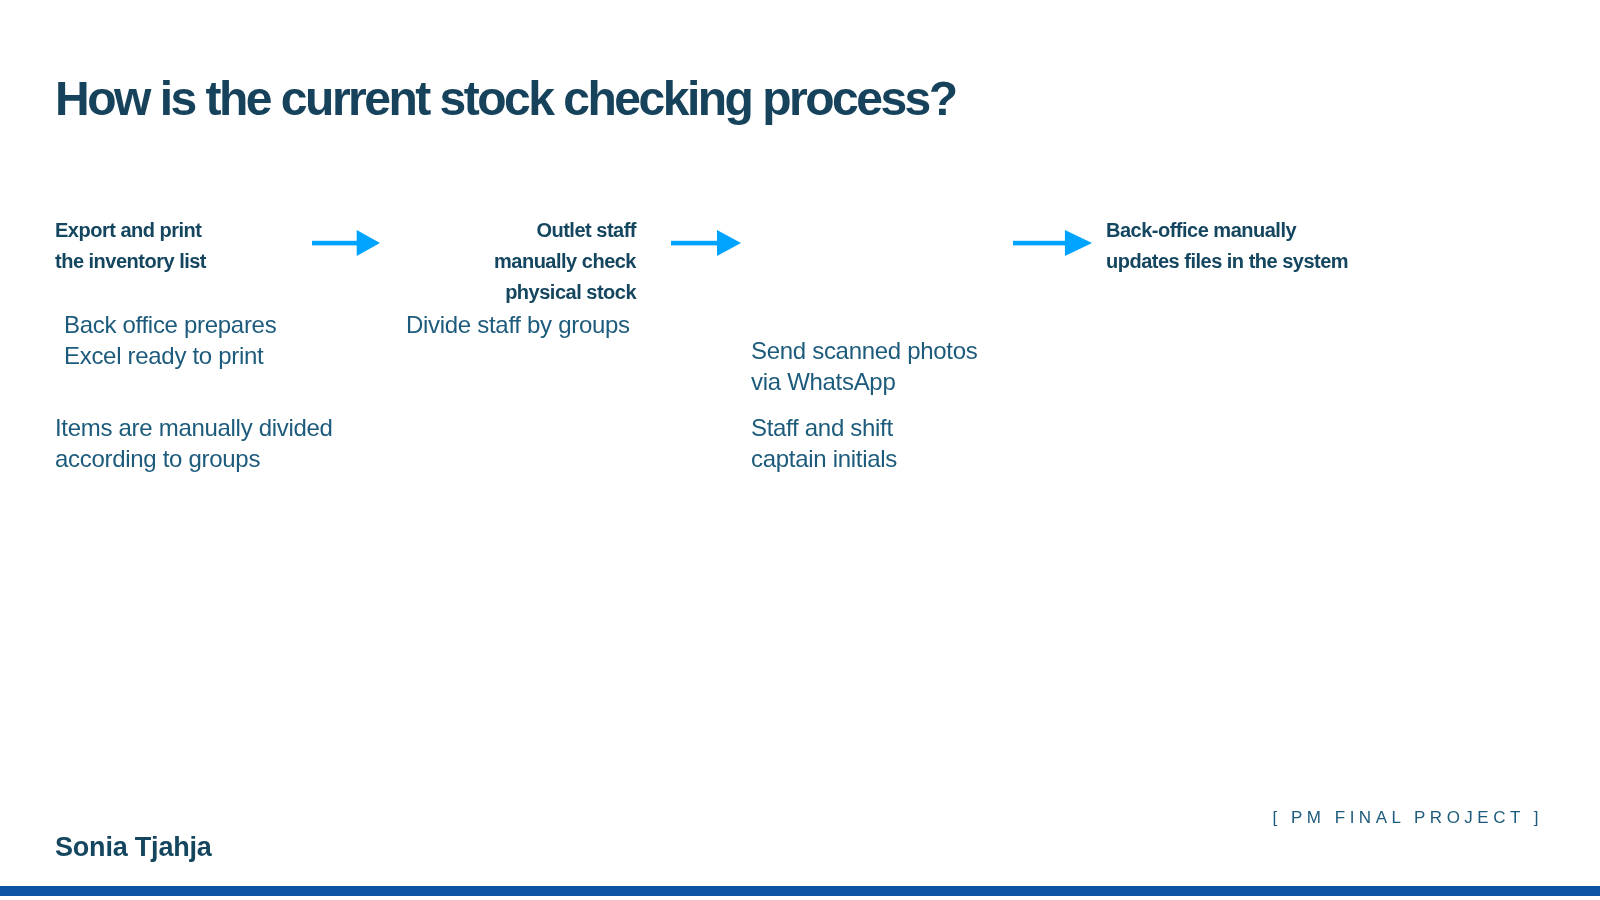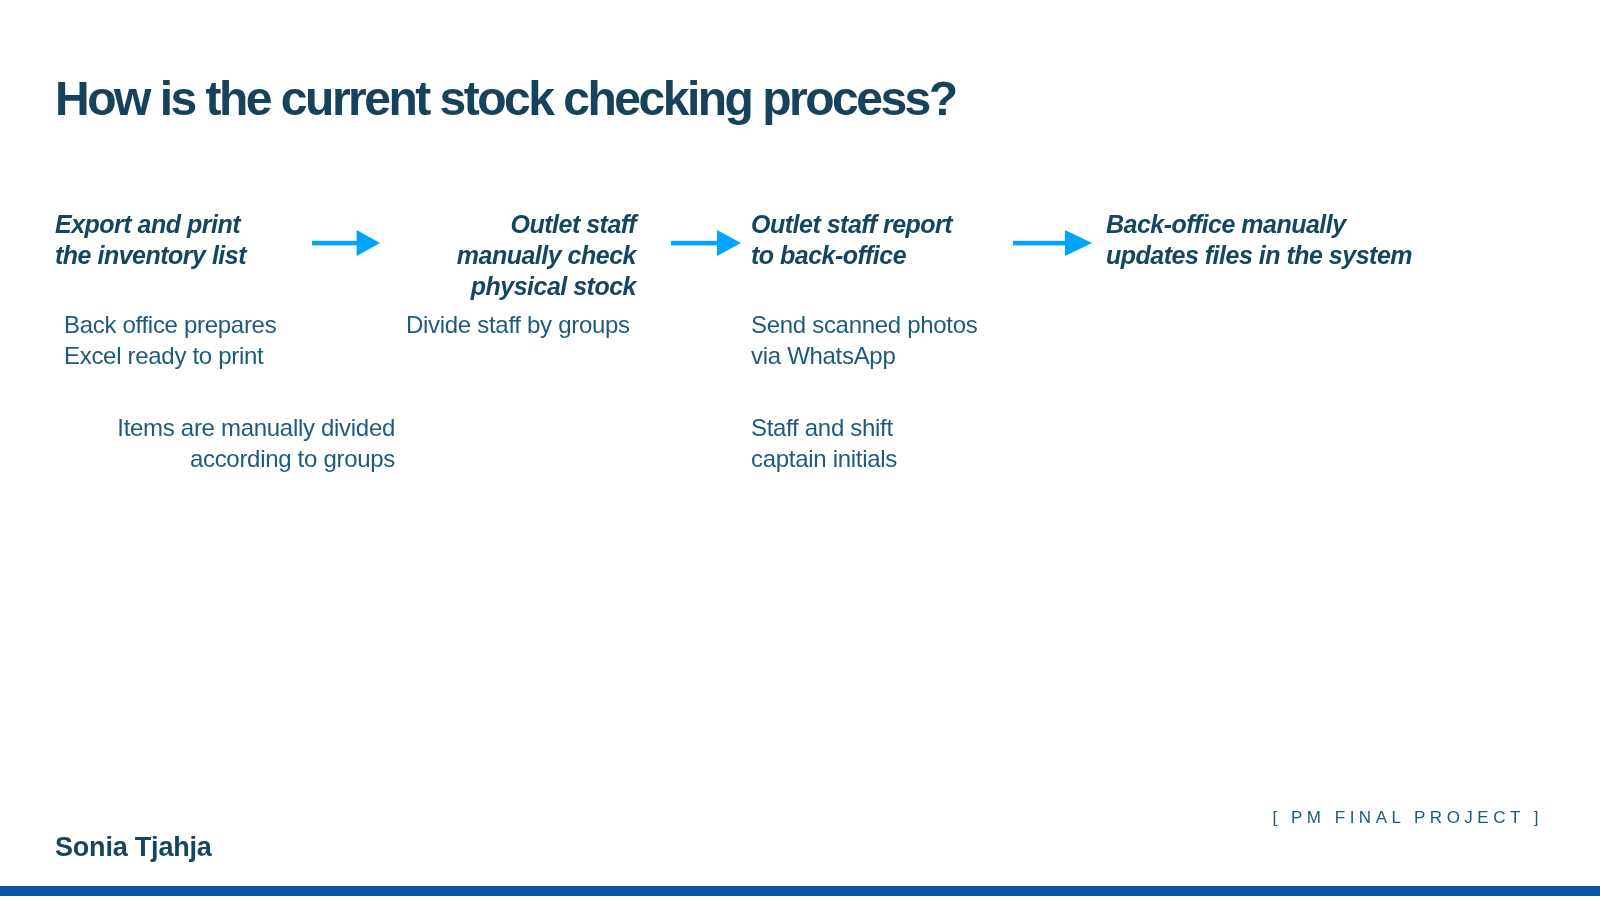--- a/index.html
+++ b/index.html
@@ -18,28 +18,27 @@
     top: 66px;
     font-size: 48px;
     font-weight: 700;
     letter-spacing: -2.5px;
     line-height: 66px;
     color: var(--c-title);
     white-space: nowrap;
   }
   .step-heading {
     position: absolute;
-    top: 209px;
-    font-size: 25px;
+    top: 215px;
+    font-size: 20px;
     font-weight: 700;
     letter-spacing: -0.5px;
     line-height: 31px;
     color: var(--c-heading);
     white-space: pre-line;
-    font-style: italic;
   }
   .step-note {
     position: absolute;
     font-size: 24px;
     font-weight: 400;
     letter-spacing: -0.3px;
     line-height: 31px;
     color: var(--c-body);
     white-space: pre-line;
   }
@@ -86,41 +85,39 @@
 <body>
 
 <div class="slide">
 
   <h1 class="slide-title">How is the current stock checking process?</h1>
 
   <h2 class="step-heading" style="left:55px; width:270px;">Export and print
 the inventory list</h2>
   <p class="step-note note-row-1" style="left:64px; width:300px;">Back office prepares
 Excel ready to print</p>
-  <p class="step-note note-row-2" style="left:55px; width:340px;text-align:right;">Items are manually divided
+  <p class="step-note note-row-2" style="left:55px; width:340px;">Items are manually divided
 according to groups</p>
 
   <svg class="flow-arrow arrow-1" viewBox="0 0 70 26" preserveAspectRatio="none">
     <rect x="0" y="10.8" width="48" height="4.6"></rect>
     <polygon points="46,0 70,13 46,26"></polygon>
   </svg>
 
   <h2 class="step-heading" style="left:406px; width:230px;text-align:right;">Outlet staff
 manually check
 physical stock</h2>
   <p class="step-note note-row-1" style="left:406px; width:260px;">Divide staff by groups</p>
 
   <svg class="flow-arrow arrow-2" viewBox="0 0 70 26" preserveAspectRatio="none">
     <rect x="0" y="10.8" width="48" height="4.6"></rect>
     <polygon points="46,0 70,13 46,26"></polygon>
   </svg>
 
-  <h2 class="step-heading" style="left:751px; width:260px;">Outlet staff report
-to back-office</h2>
-  <p class="step-note note-row-1" style="left:751px; width:290px;">Send scanned photos
+  <p class="step-note note-row-1" style="left:751px; width:290px;margin-top:26px;">Send scanned photos
 via WhatsApp</p>
   <p class="step-note note-row-2" style="left:751px; width:260px;">Staff and shift
 captain initials</p>
 
   <svg class="flow-arrow arrow-3" viewBox="0 0 70 26" preserveAspectRatio="none">
     <rect x="0" y="10.8" width="48" height="4.6"></rect>
     <polygon points="46,0 70,13 46,26"></polygon>
   </svg>
 
   <h2 class="step-heading" style="left:1106px; width:350px;">Back-office manually

